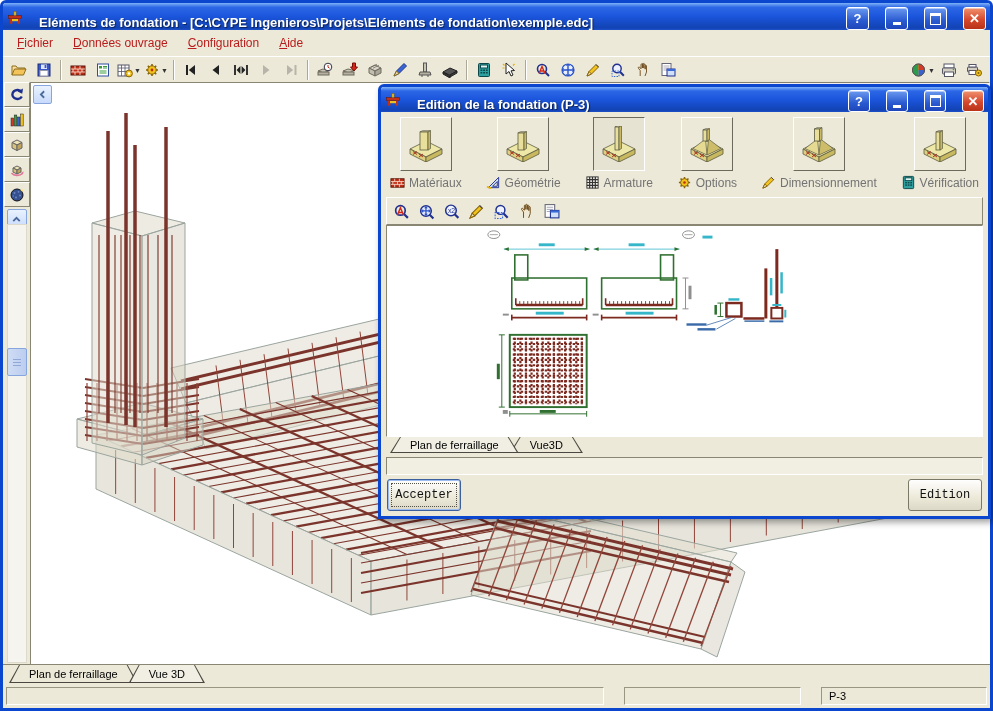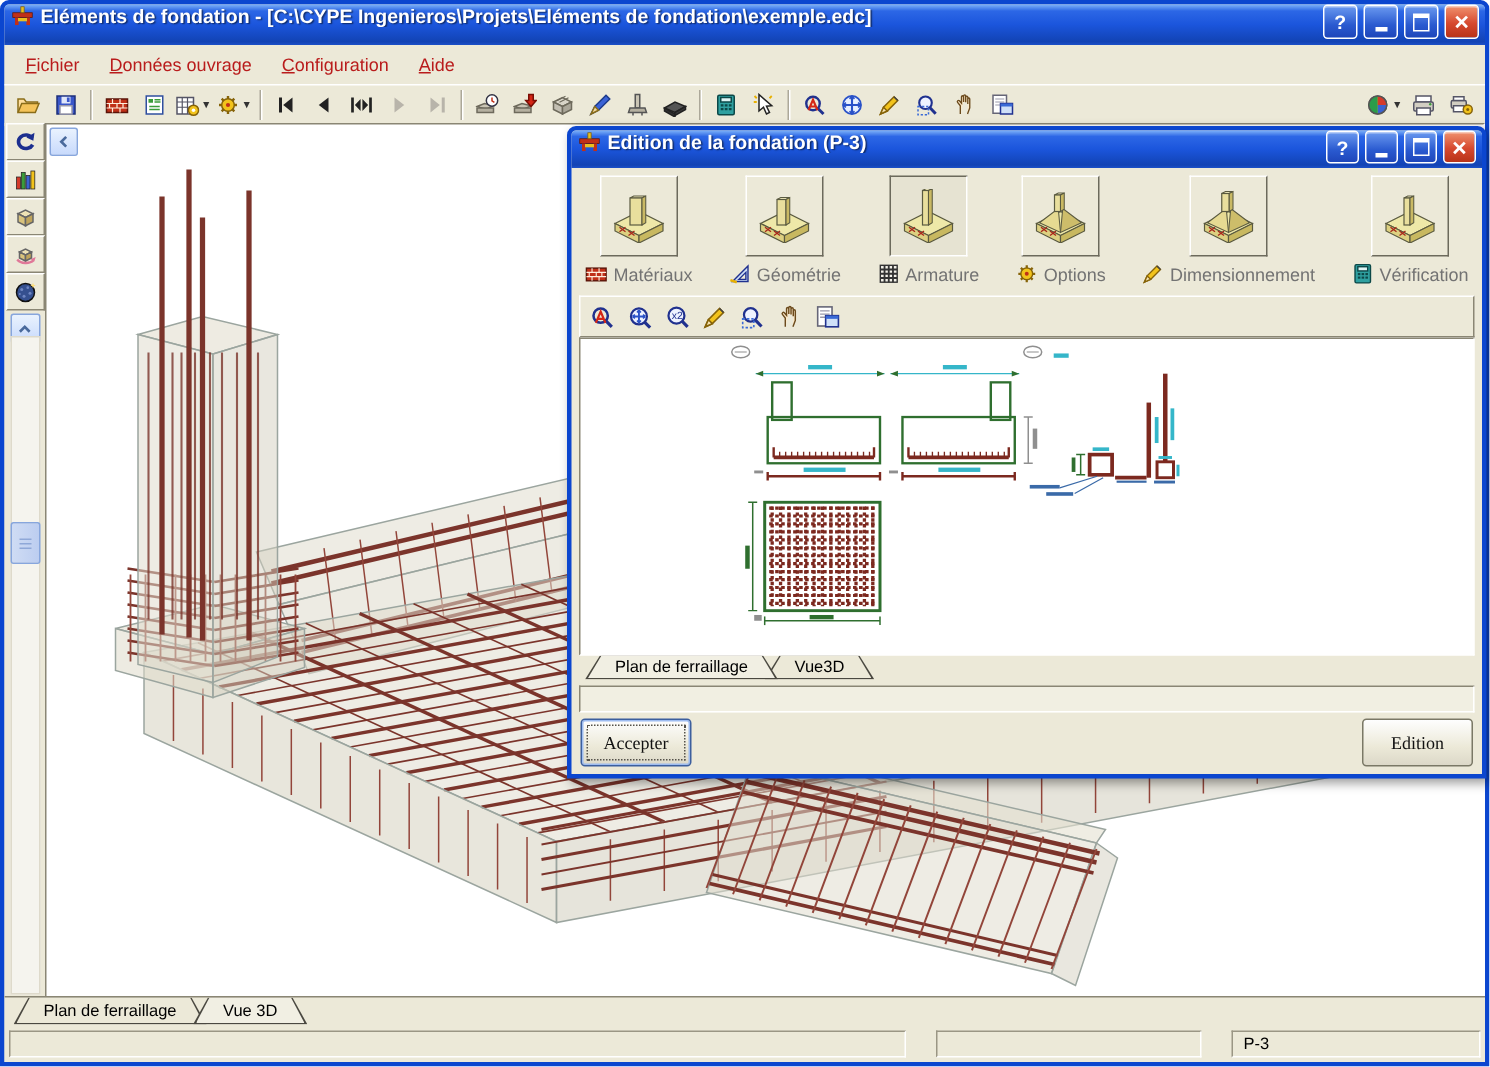--- a/index.html
+++ b/index.html
@@ -1,18 +1,18 @@
 <!DOCTYPE html>
 <html><head>
 <meta charset="utf-8">
 <style>
   html,body{margin:0;padding:0}
   body{width:993px;height:711px;position:relative;font-family:"Liberation Sans",sans-serif;background:#fff;overflow:hidden}
   .window{position:absolute;inset:0;border:3px solid #0b46cf;background:#ece9d8;border-radius:6px 6px 0 0}
-  .titlebar{height:27px;display:flex;align-items:flex-start;padding:0 4px;gap:4px;
+  .titlebar{height:27px;display:flex;align-items:flex-end;padding:0 4px;gap:16px;
     background:linear-gradient(180deg,#7db1f8 0%,#2c67e6 16%,#1b55dc 50%,#1243b4 92%,#1c50c8 100%);
     border-radius:3px 3px 0 0}
   .title-text{flex:1;font-weight:bold;font-size:13px;color:#fff;text-shadow:1px 1px 1px rgba(0,0,0,.55);
     white-space:nowrap;overflow:hidden}
   .tbtn{width:21px;height:21px;border-radius:3px;border:1px solid #fff;display:flex;align-items:center;justify-content:center;
     font-weight:bold;color:#fff;font-size:13px;line-height:1;
     background:linear-gradient(180deg,#6b9af0,#2a5ad0 60%,#1e46ba);box-shadow:inset 0 1px 0 rgba(255,255,255,.5)}
   .tbtn.close{background:linear-gradient(180deg,#f0926e,#d6492f 55%,#b83318)}
   .glyph-min{display:block;width:8px;height:3px;background:#fff;margin-top:10px}
   .glyph-max{display:block;width:9px;height:8px;border:1px solid #fff;border-top-width:3px}
@@ -70,21 +70,21 @@
   .dlg-toolbar{height:24px;border:1px solid;border-color:#fff #8a8674 #8a8674 #fff;display:flex;gap:4px;
     align-items:center;padding:1px 4px;margin-top:2px;background:#ece9d8}
   .dlg-tb-btn{width:21px;height:20px;display:flex;align-items:center;justify-content:center}
   .draw-area{flex:1;border:1px solid;border-color:#8a8674 #fff #fff #8a8674;background:#fff;position:relative;overflow:hidden}
   #plan{position:absolute;inset:0;width:100%;height:100%}
   .dlg-tabs{height:17px;display:flex;align-items:stretch;background:#ece9d8;padding-left:2px}
   .dlg-tabs .tab{height:16px}
   .msg-bar{height:16px;border:1px solid;border-color:#8a8674 #fff #fff #8a8674;background:#f1efe2;margin-top:3px;font-size:11px}
   .dlg-actions{height:32px;display:flex;align-items:center;justify-content:space-between;padding:4px 1px 2px 1px}
   .btn{min-width:74px;height:32px;background:linear-gradient(180deg,#fefefe,#ece9d8 60%,#dcd8c8);
-    border:1px solid #7a7866;border-radius:3px;font-size:12px;font-family:Liberation Serif, serif;
+    border:1px solid #7a7866;border-radius:3px;font-size:12px;font-family:Liberation Mono, monospace;
     position:relative;color:#111}
   .btn.default{border-color:#3c5f9e;box-shadow:0 0 0 1px #9ebcf0 inset}
   .focusdots{position:absolute;inset:3px;border:1px dotted #55524a;pointer-events:none}
 </style>
 </head>
 <body>
 
 <div class="window">
   <div class="titlebar">
     <span id="app-icon-main"><svg width="16" height="16" viewBox="0 0 16 16">

